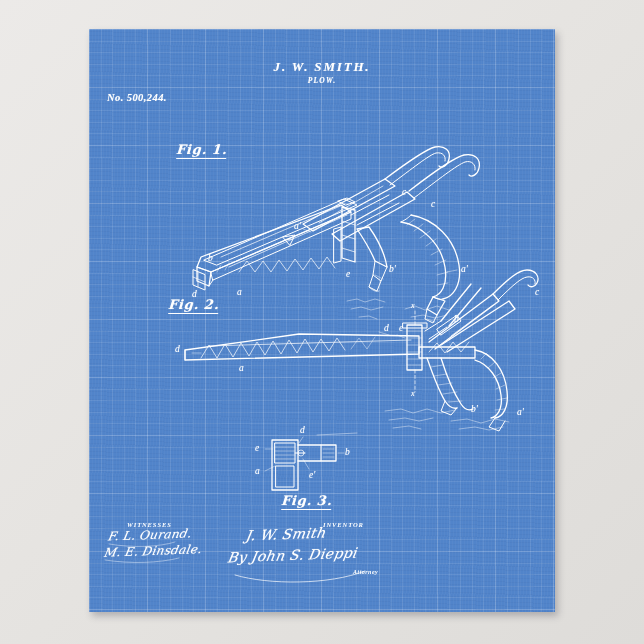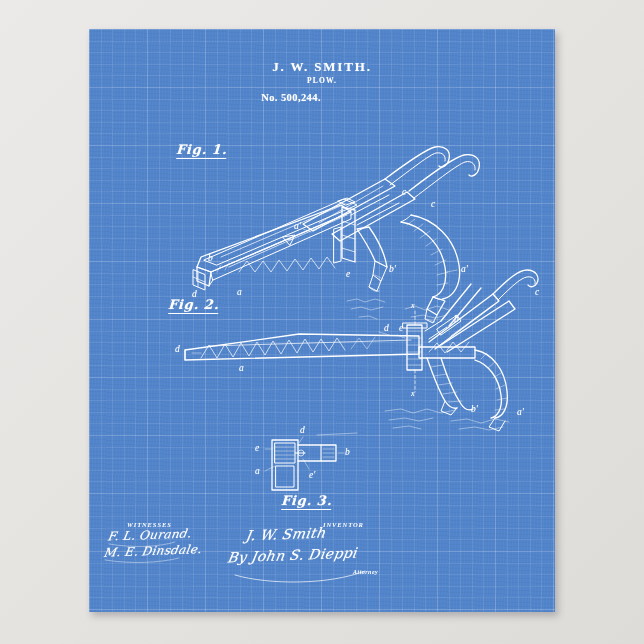--- a/index.html
+++ b/index.html
@@ -33,24 +33,24 @@
   #paper-tex{
     background-image:
       repeating-linear-gradient(92deg, rgba(255,255,255,.035) 0 1px, transparent 1px 3px),
       repeating-linear-gradient(2deg, rgba(10,30,70,.035) 0 1px, transparent 1px 4px);
     opacity:.9;
   }
 
   
   .hdr{position:absolute;color:#ffffff;text-align:center;
        font-family:"Liberation Serif", serif;letter-spacing:.06em;
-       text-shadow:0 0 1px rgba(255,255,255,.45);}
+       text-shadow:0 0 1px rgba(255,255,255,.45);font-style:italic;}
   #title-name{left:0;right:0;top:30px;font-size:13px;font-weight:700;letter-spacing:.14em;}
   #title-sub{left:0;right:0;top:47px;font-size:7.5px;font-weight:700;letter-spacing:.16em;}
-  #pat-no{left:2px;top:63px;width:230px;text-align:right;font-size:10.5px;font-weight:700;letter-spacing:.04em;}
+  #pat-no{left:18px;top:63px;width:230px;text-align:left;font-size:10.5px;font-weight:700;letter-spacing:.04em;}
   #pat-date{right:0;top:63px;width:260px;text-align:center;font-size:10.5px;font-weight:700;letter-spacing:.03em;}
 
   
   .figlabel{position:absolute;color:#fff;font-family:"DejaVu Serif", serif;
     font-style:italic;font-weight:700;font-size:13px;letter-spacing:.05em;
     transform:skewX(-6deg);text-shadow:0 0 1px rgba(255,255,255,.5);}
   .figlabel .ul{display:block;height:1.4px;background:#fff;margin-top:1px;
     box-shadow:0 3px 0 -1.5px #fff;}
 
   

